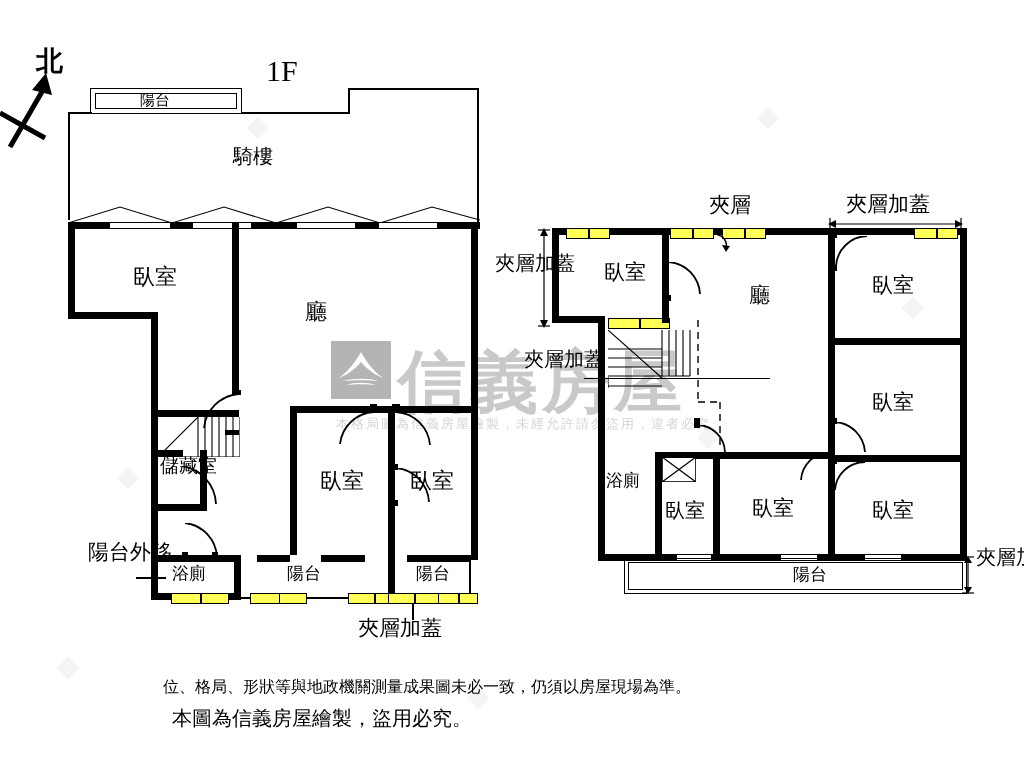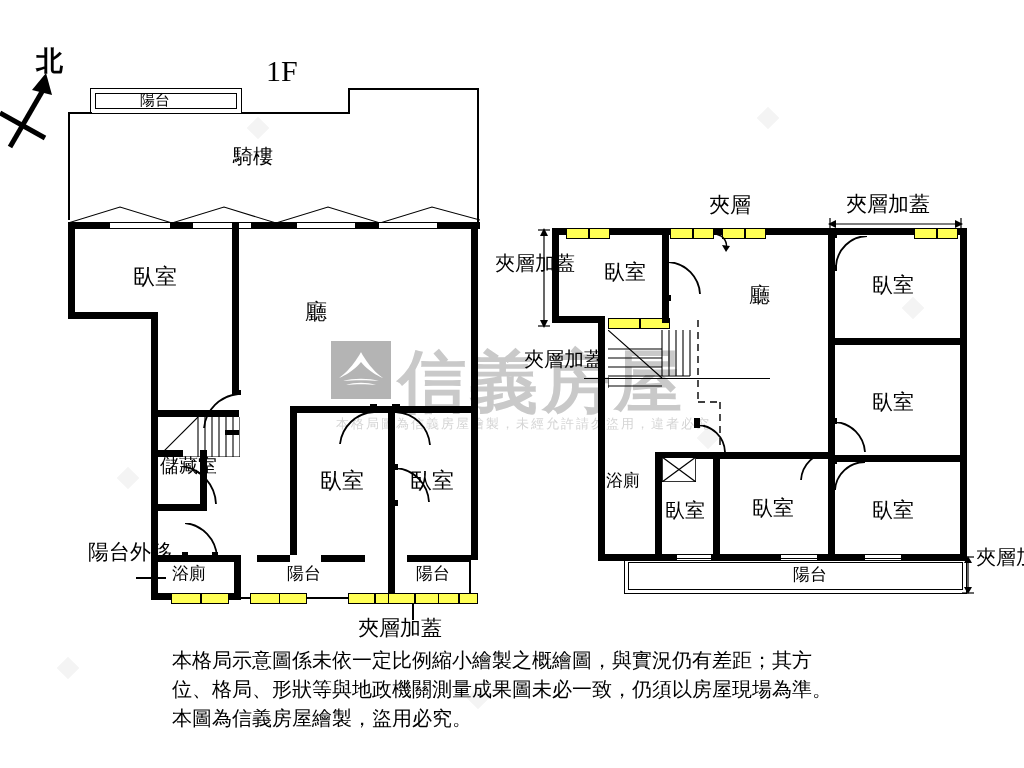--- a/index.html
+++ b/index.html
@@ -370,17 +370,16 @@
     </svg>
   </div>
 
   <div style="position:absolute;left:714px;top:232px;width:22px;height:22px;">
     <svg width="22" height="22" viewBox="0 0 22 22">
       <path d="M2 2 C10 4 14 10 12 18" fill="none" stroke="#000" stroke-width="1.4"></path>
       <polygon points="12,20 8,13 16,14" fill="#000"></polygon>
     </svg>
   </div>
 
-  <div class="lbl" style="left:172px;top:650px;font-size:20px;">本格局示意圖係未依一定比例縮小繪製之概繪圖，與實況仍有差距；其方</div>
-  <div class="lbl" style="left:172px;top:679px;font-size:20px;">位、格局、形狀等與地政機關測量成果圖未必一致，仍須以房屋現場為準。</div>
+  <div class="lbl" style="left:163px;top:679px;font-size:16px;">位、格局、形狀等與地政機關測量成果圖未必一致，仍須以房屋現場為準。</div>
   <div class="lbl" style="left:172px;top:708px;font-size:20px;text-align:center;">本圖為信義房屋繪製，盜用必究。</div>
 
 </div>
 
 </body></html>

